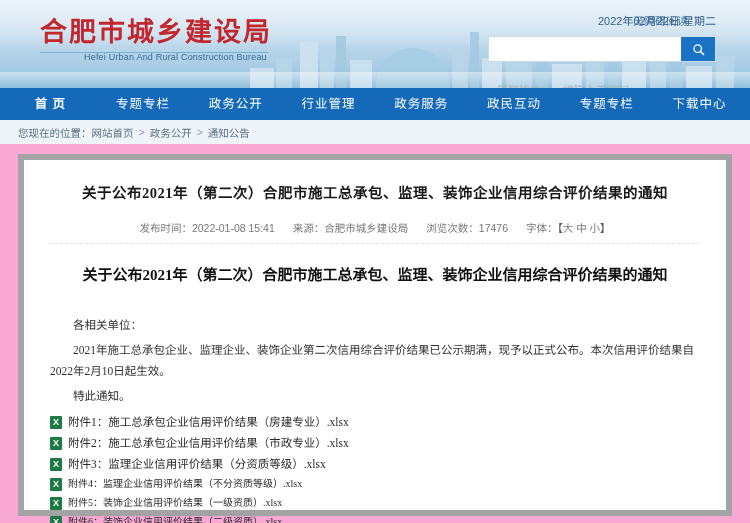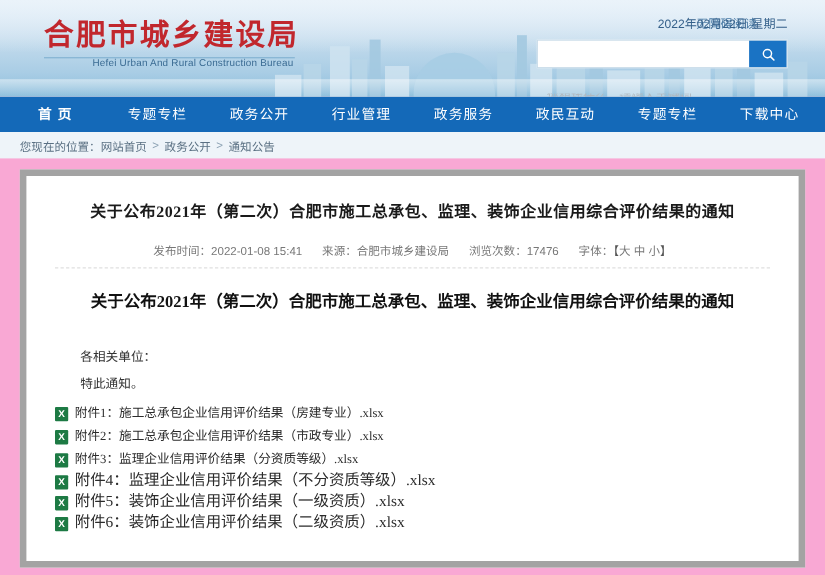--- a/index.html
+++ b/index.html
@@ -198,21 +198,21 @@
   .attach {
     display: flex;
     align-items: center;
     gap: 6px;
     margin-bottom: 3px;
     font-family: "Liberation Serif", serif;
     font-size: 11.5px;
     color: #2b2b2b;
     line-height: 18px;
   }
-  .attach.small { font-size: 14px; line-height: 16px; }
+  .attach.small { font-size: 10px; line-height: 16px; }
   .xls-icon {
     width: 12px; height: 13px;
     background: #1d7a44;
     border-radius: 1px;
     position: relative;
     flex: 0 0 auto;
     display: inline-block;
   }
   .xls-icon::after {
     content: "X";
@@ -315,20 +315,21 @@
         <span>字体：</span><b>【</b><span>大</span>
         <span>中</span>
         <span>小</span><b>】</b>
       </span>
     </div>
 
     <div class="doc-title">关于公布2021年（第二次）合肥市施工总承包、监理、装饰企业信用综合评价结果的通知</div>
 
     <div class="doc-body">
       <p class="indent2">各相关单位：</p>
+      <p class="indent2">2021年施工总承包企业、监理企业、装饰企业第二次信用综合评价结果已公示期满，现予以正式公布。本次信用评价结果自2022年2月10日起生效。</p>
       <p class="indent2">特此通知。</p>
 
       <div class="attach-list">
         <div class="attach">
           <span class="xls-icon"></span>
           <a>附件1：施工总承包企业信用评价结果（房建专业）.xlsx</a>
         </div>
         <div class="attach">
           <span class="xls-icon"></span>
           <a>附件2：施工总承包企业信用评价结果（市政专业）.xlsx</a>

